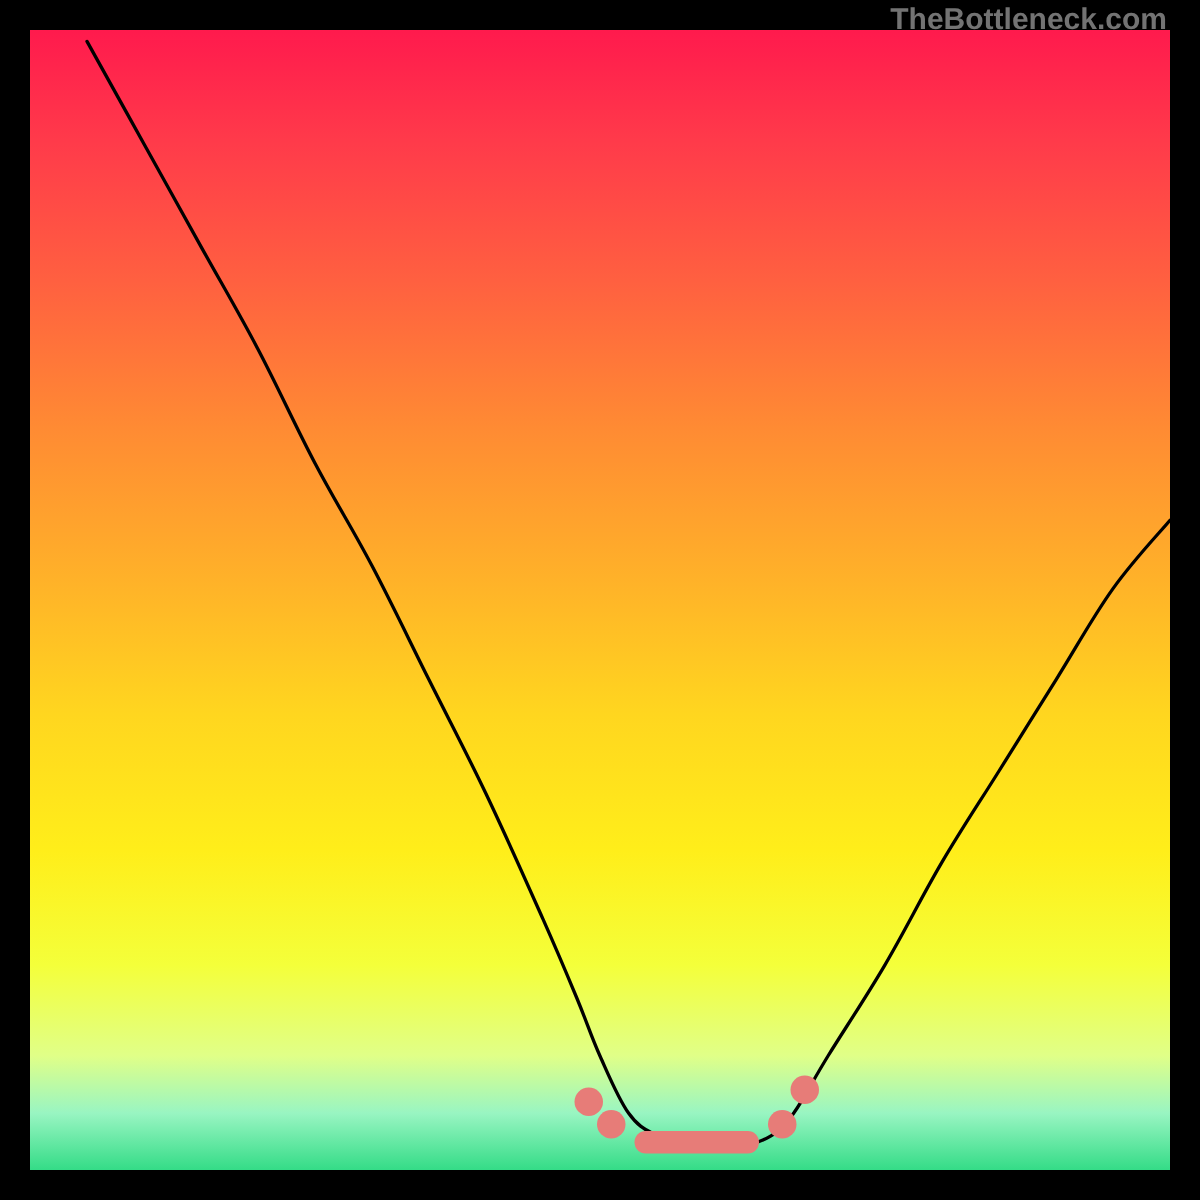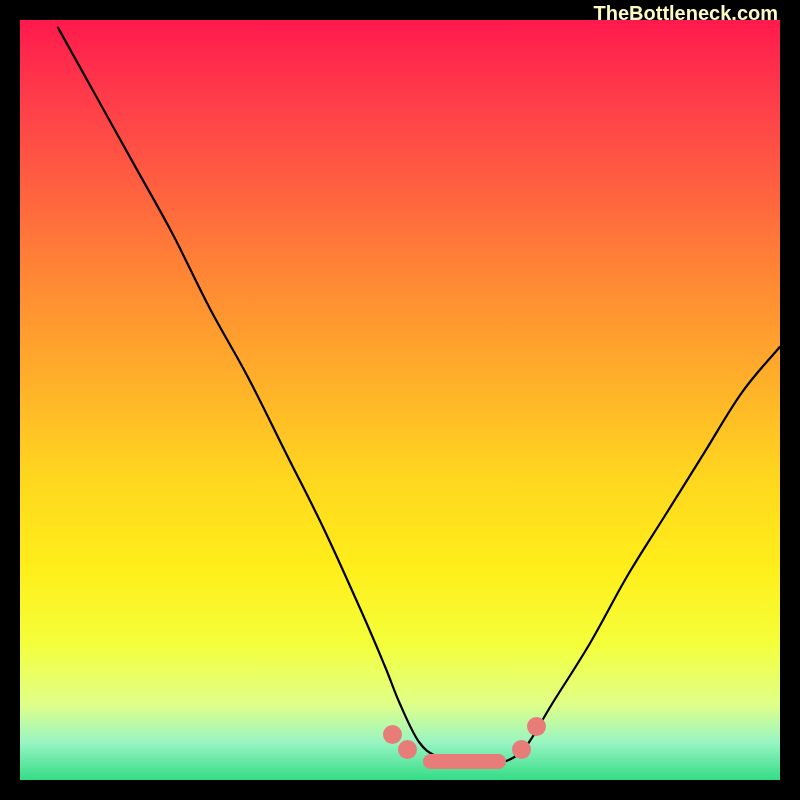--- a/index.html
+++ b/index.html
@@ -35,21 +35,21 @@
       #ffee1a 72%,
       #f4ff3a 82%,
       #e0ff88 90%,
       #99f5c2 95%,
       #34dc87 100%);
   }
   .watermark {
     position: absolute;
     top: 2px;
     right: 22px;
-    color: #fef9c3;
+    color: #737373;
     font-size: 20px;
     font-weight: 600;
   }
   svg.curve {
     position: absolute;
     left: 0;
     top: 0;
     width: 760px;
     height: 760px;
     overflow: visible;

